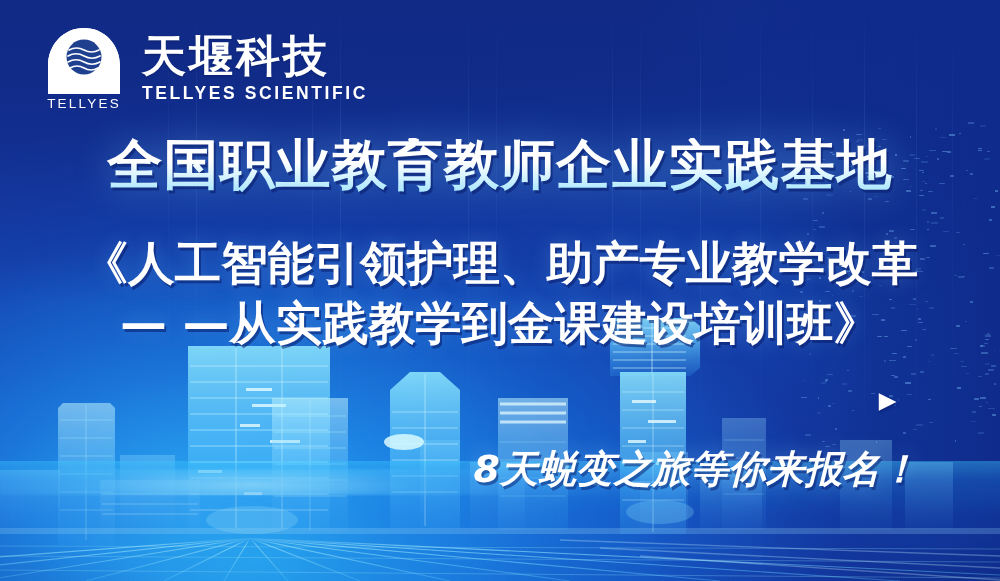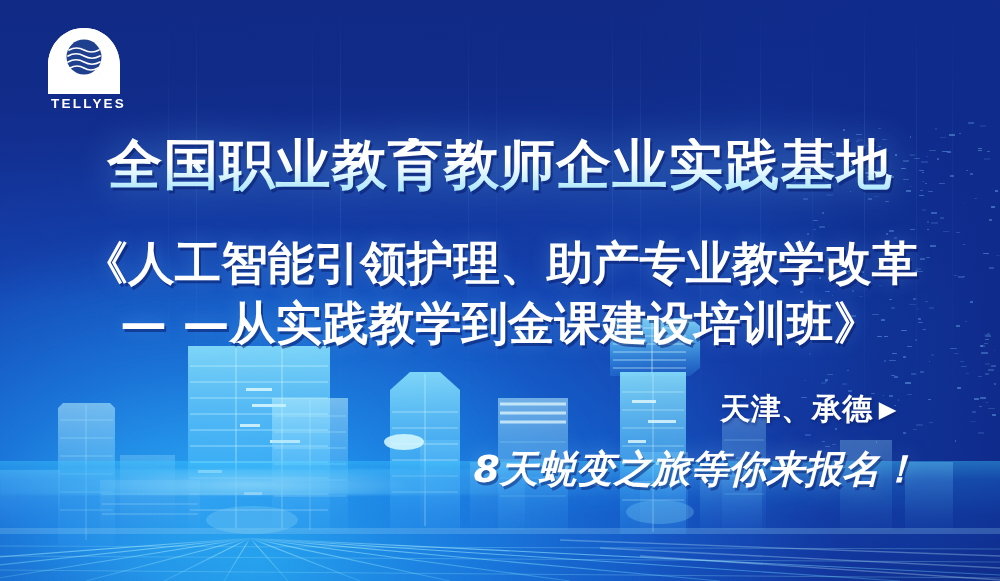--- a/index.html
+++ b/index.html
@@ -59,22 +59,22 @@
     background:radial-gradient(ellipse 46% 190% at 25% 60%, rgba(180,245,255,.85) 0%, rgba(110,215,255,.40) 34%, rgba(60,170,250,.12) 62%, rgba(0,0,0,0) 86%);
     filter:blur(1.2px);
   }
 
   
   .logo{ position:absolute; left:42px; top:26px; display:flex; align-items:center; gap:16px; }
   .logo-mark{ position:relative; width:84px; height:88px; }
   .logo-mark svg{ width:84px; height:70px; display:block; }
   .logo-tellyes{
     position:absolute; left:0; right:0; top:70px;
-    text-align:right; color:#fff;
-    font-size:13.5px; font-weight:700; letter-spacing:2.2px;
+    text-align:center; color:#fff;
+    font-size:13.5px; font-weight:400; letter-spacing:2.2px;
   }
   .logo-texts{ padding-bottom:4px; }
   .logo-cn{
     color:#fff; font-size:44px; font-weight:700; line-height:1.08;
     letter-spacing:3px;
     font-family:"DejaVu Sans","Liberation Sans",sans-serif;
     text-shadow:0 1px 2px rgba(5,22,80,.45);
   }
   .logo-en{
     color:#fff; font-size:17.5px; font-weight:700; letter-spacing:2.6px;
@@ -595,32 +595,35 @@
         <circle cx="42" cy="31" r="17.5" fill="#1f3f8f"></circle>
         <g stroke="#ffffff" stroke-width="1.7" fill="none" stroke-linecap="round">
           <path d="M27 24 q7.5 -4 15 0 t15 0"></path>
           <path d="M26 30 q8 -4.5 16 0 t16 0"></path>
           <path d="M26 36 q8 -4.5 16 0 t16 0"></path>
           <path d="M28 42 q7 -4 14 0 t14 0"></path>
         </g>
       </svg>
       <div class="logo-tellyes">TELLYES</div>
     </div>
+    <div class="logo-texts">
+      <div class="logo-cn">天堰科技</div>
+      <div class="logo-en">TELLYES SCIENTIFIC</div>
+    </div>
   </div>
 
   <div class="content">
 
     <div class="main-title">全国职业教育教师企业实践基地</div>
 
     <div class="sub-title">
       <span class="l1">《人工智能引领护理、助产专业教学改革</span>
       <span class="l2">— —从实践教学到金课建设培训班》</span>
     </div>
 
     <div class="date-line">
-      <span>天津、承德</span>
       <span class="date-arrow">▶</span>
     </div>
 
     <div class="tagline">8天蜕变之旅等你来报名！</div>
 
   </div>
 </div>
 
 </body></html>

